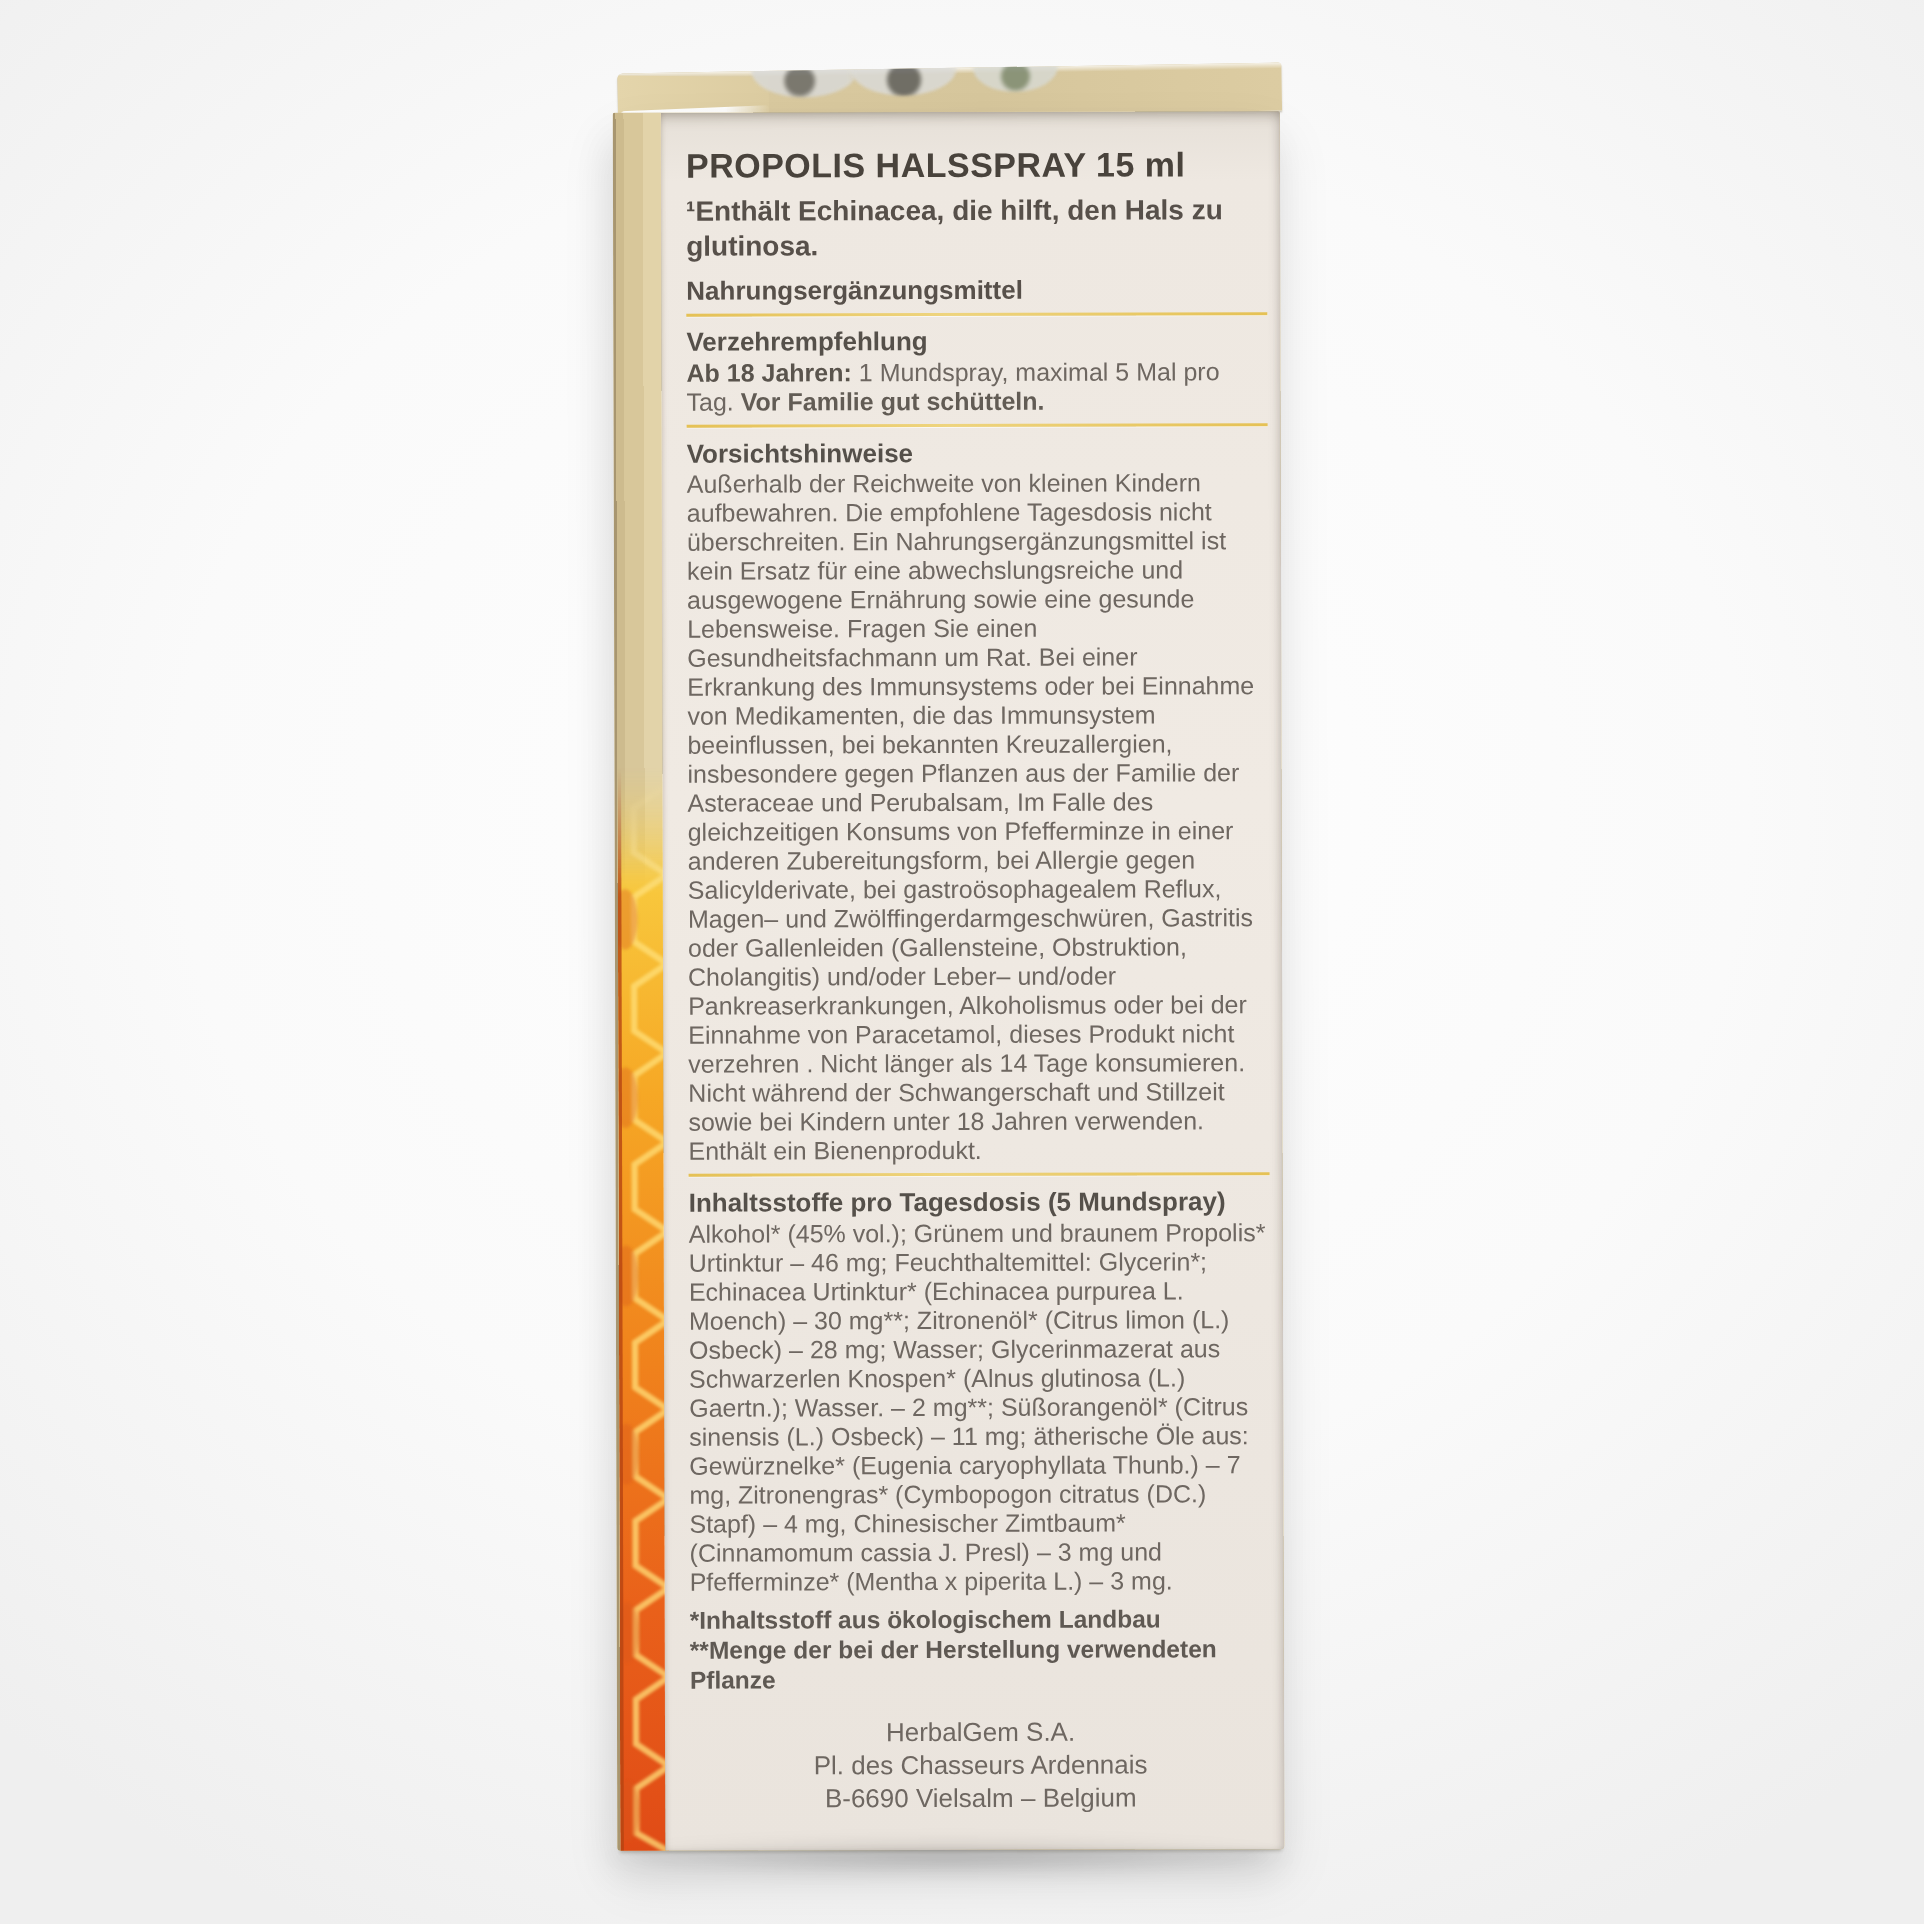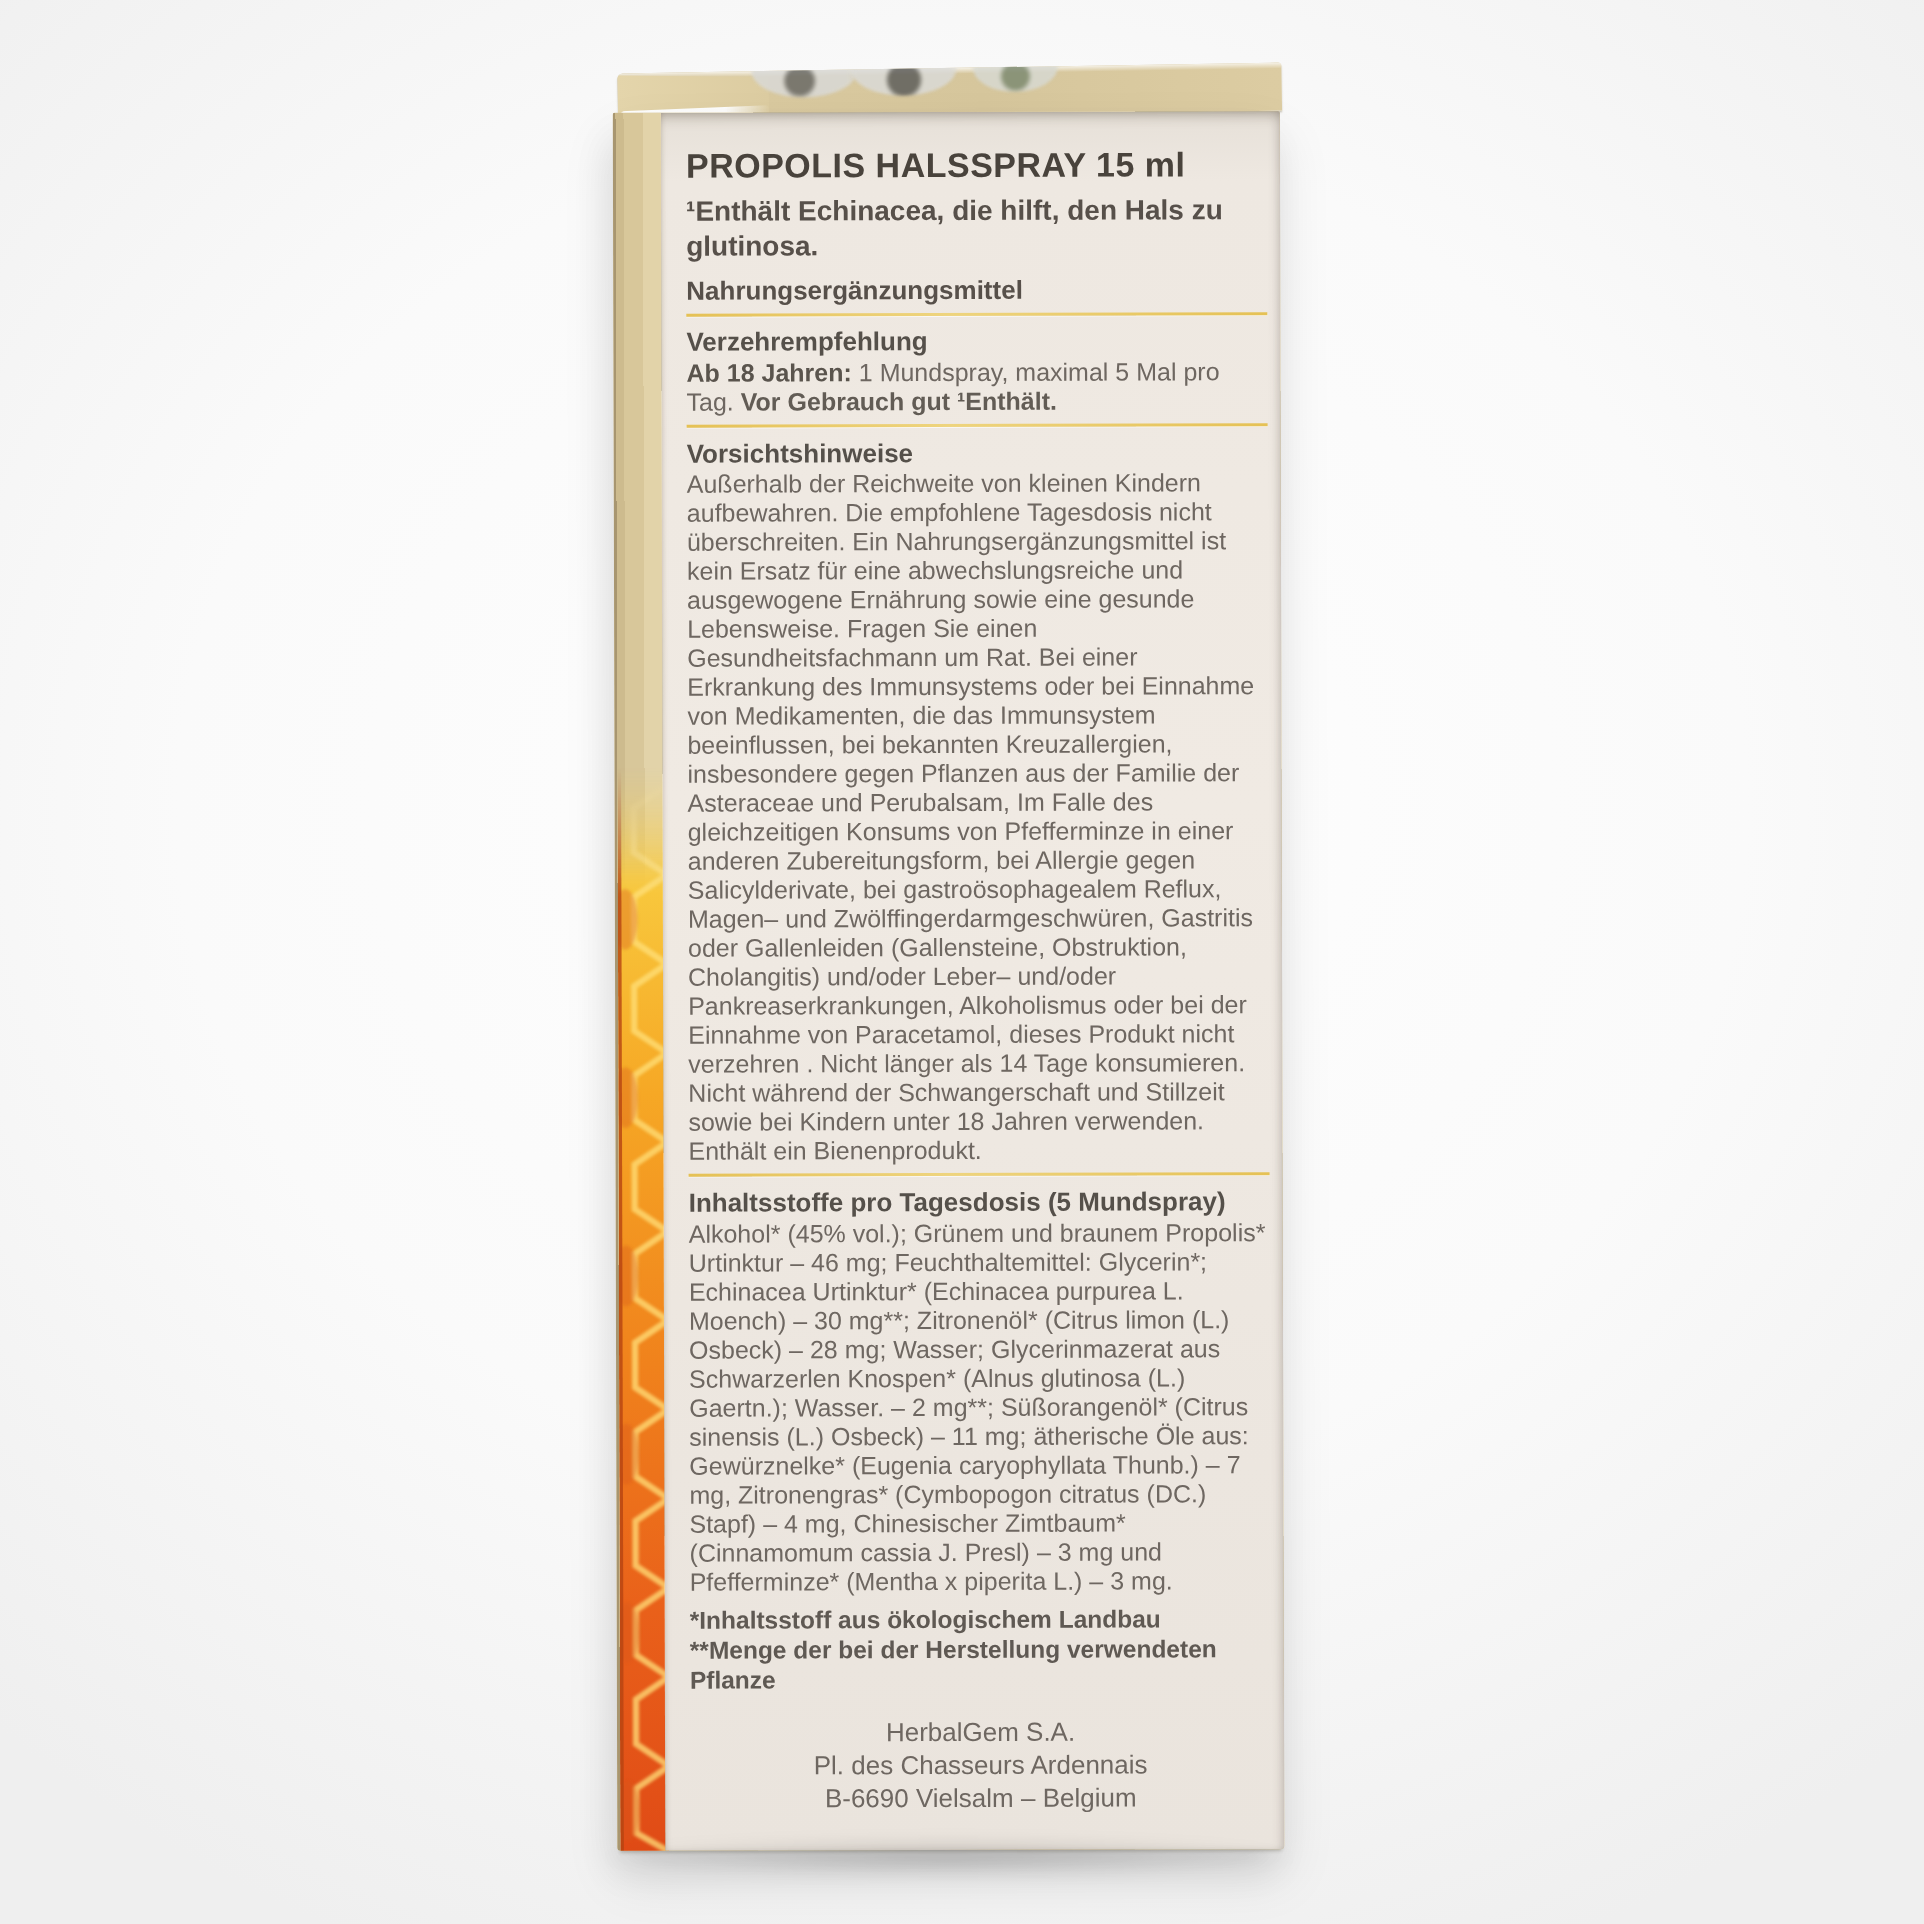--- a/index.html
+++ b/index.html
@@ -172,21 +172,21 @@
 
         <h1 class="title">PROPOLIS HALSSPRAY 15 ml</h1>
 
         <p class="claim"><span>¹Enthält Echinacea, die hilft, den Hals zu</span><br>
           <span>glutinosa.</span></p>
 
         <p class="category">Nahrungsergänzungsmittel</p>
         <hr class="rule">
 
         <p class="h">Verzehrempfehlung</p>
-        <p class="body-text"><span class="lead-bold">Ab 18 Jahren:</span> <span>1 Mundspray, maximal 5 Mal pro Tag.</span> <span class="semi">Vor Gebrauch gut ¹Enthält.</span></p>
+        <p class="body-text"><span class="lead-bold">Ab 18 Jahren:</span> <span>1 Mundspray, maximal 5 Mal pro Tag.</span> <span class="semi">Vor Familie gut schütteln.</span></p>
         <hr class="rule">
 
         <p class="h">Vorsichtshinweise</p>
         <p class="body-text">Außerhalb der Reichweite von kleinen Kindern aufbewahren. Die empfohlene Tagesdosis nicht überschreiten. Ein Nahrungsergänzungsmittel ist kein Ersatz für eine abwechslungsreiche und ausgewogene Ernährung sowie eine gesunde Lebensweise. Fragen Sie einen Gesundheitsfachmann um Rat. Bei einer Erkrankung des Immunsystems oder bei Einnahme von Medikamenten, die das Immunsystem beeinflussen, bei bekannten Kreuzallergien, insbesondere gegen Pflanzen aus der Familie der Asteraceae und Perubalsam, Im Falle des gleichzeitigen Konsums von Pfefferminze in einer anderen Zubereitungsform, bei Allergie gegen Salicylderivate, bei gastroösophagealem Reflux, Magen– und Zwölffingerdarmgeschwüren, Gastritis oder Gallenleiden (Gallensteine, Obstruktion, Cholangitis) und/oder Leber– und/oder Pankreaserkrankungen, Alkoholismus oder bei der Einnahme von Paracetamol, dieses Produkt nicht verzehren . Nicht länger als 14 Tage konsumieren. Nicht während der Schwangerschaft und Stillzeit sowie bei Kindern unter 18 Jahren verwenden. Enthält ein Bienenprodukt.</p>
         <hr class="rule">
 
         <p class="h">Inhaltsstoffe pro Tagesdosis (5 Mundspray)</p>
         <p class="body-text">Alkohol* (45% vol.); Grünem und braunem Propolis* Urtinktur – 46 mg; Feuchthaltemittel: Glycerin*; Echinacea Urtinktur* (Echinacea purpurea L. Moench) – 30 mg**; Zitronenöl* (Citrus limon (L.) Osbeck) – 28 mg; Wasser; Glycerinmazerat aus Schwarzerlen Knospen* (Alnus glutinosa (L.) Gaertn.); Wasser. – 2 mg**; Süßorangenöl* (Citrus sinensis (L.) Osbeck) – 11 mg; ätherische Öle aus: Gewürznelke* (Eugenia caryophyllata Thunb.) – 7 mg, Zitronengras* (Cymbopogon citratus (DC.) Stapf) – 4 mg, Chinesischer Zimtbaum* (Cinnamomum cassia J. Presl) – 3 mg und Pfefferminze* (Mentha x piperita L.) – 3 mg.</p>
 
         <p class="footnote">*Inhaltsstoff aus ökologischem Landbau</p>

